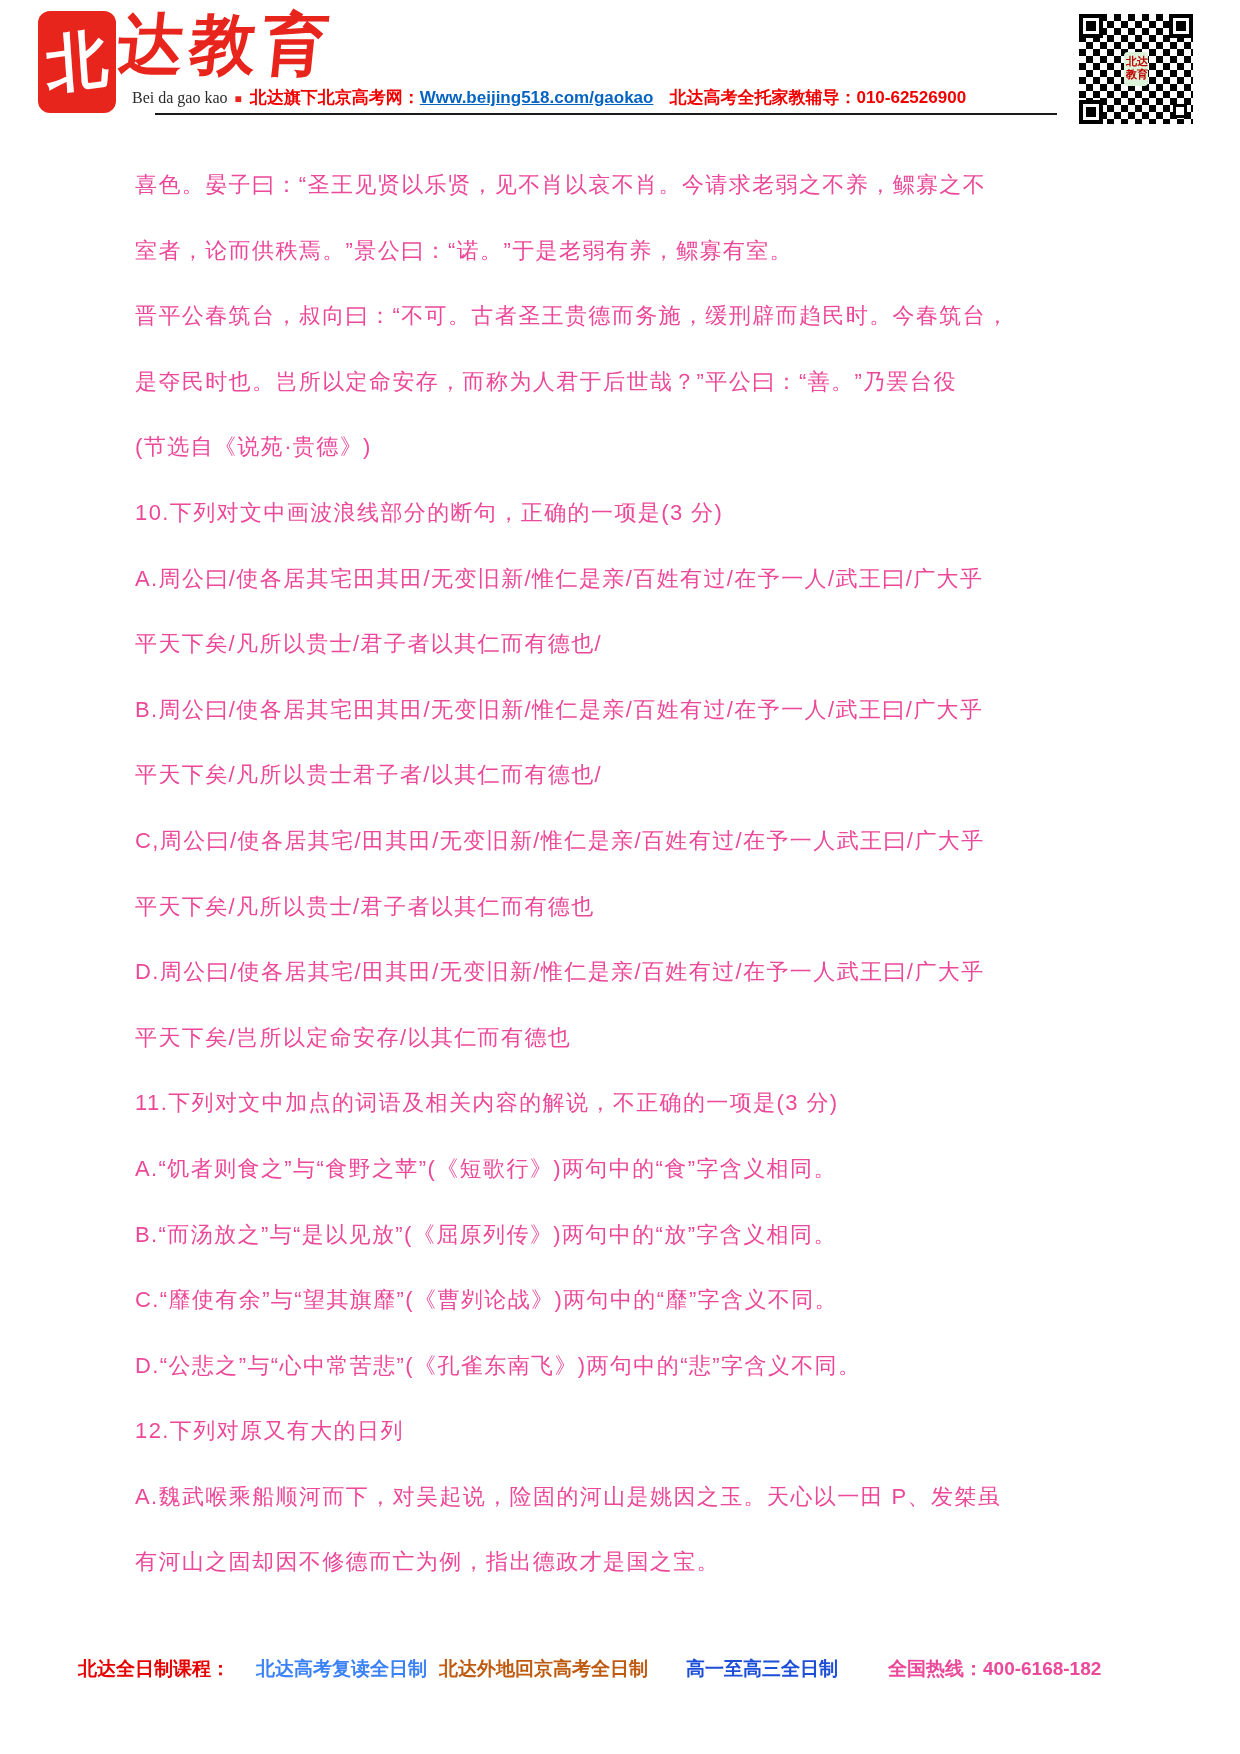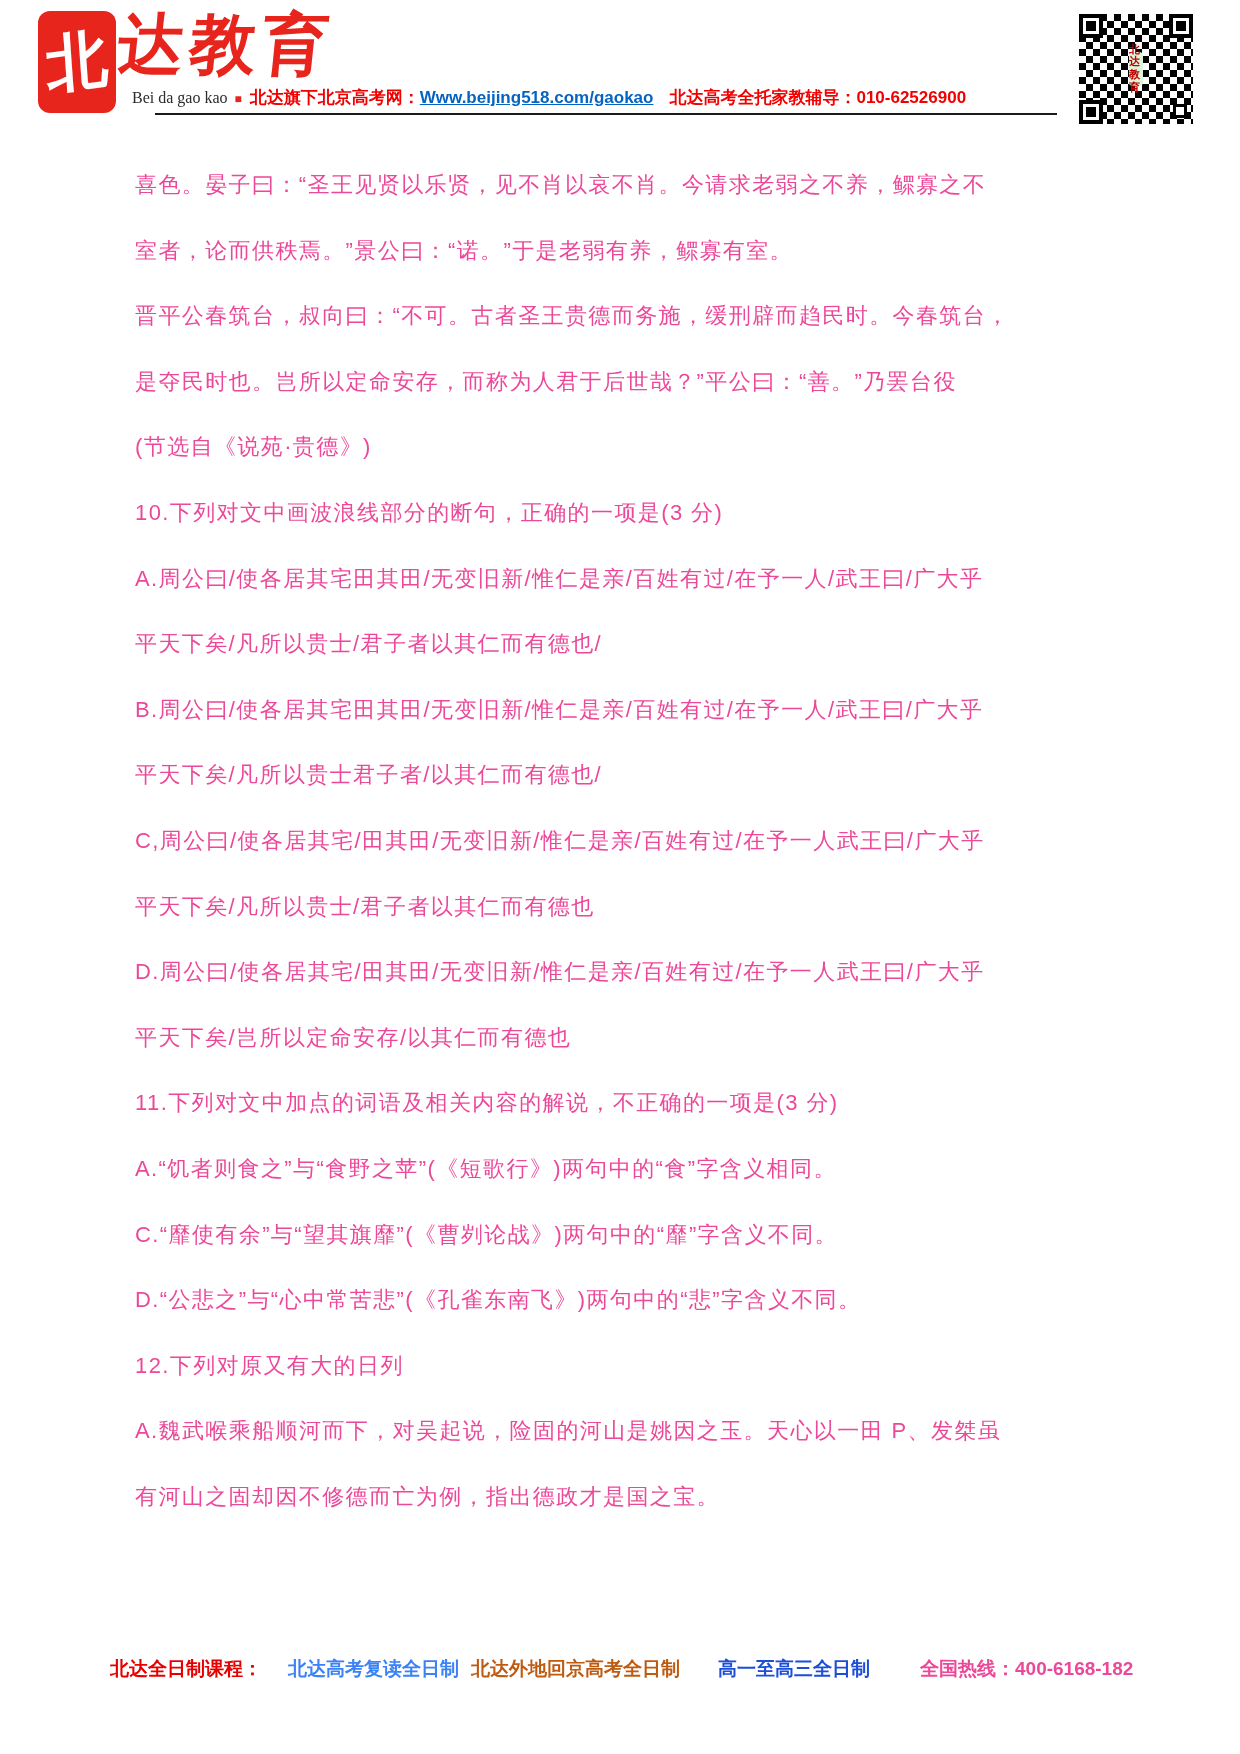--- a/index.html
+++ b/index.html
@@ -58,39 +58,39 @@
     background-size:14px 14px;
   }
   .qr .f{position:absolute;width:24px;height:24px;border:4px solid #000;background:#fff;box-sizing:border-box;}
   .qr .f::after{content:"";position:absolute;inset:3px;background:#000;}
   .qr .f.tl{left:0;top:0}
   .qr .f.tr{right:0;top:0}
   .qr .f.bl{left:0;bottom:0}
   .qr .a{position:absolute;right:6px;bottom:6px;width:14px;height:14px;border:3px solid #000;background:#fff;box-sizing:border-box;}
   .qr-label{
     position:absolute;left:50%;top:50%;transform:translate(-50%,-50%);
-    width:14px;height:34px;background:#dcf3da;border-radius:4px;
-    display:flex;flex-direction:column;align-items:flex-start;justify-content:center;
+    width:24px;height:34px;background:#dcf3da;border-radius:4px;
+    display:flex;flex-direction:column;align-items:flex-end;justify-content:center;
     color:#c00000;font-weight:bold;font-size:11px;line-height:1.15;
     font-family:"DejaVu Serif","Liberation Serif",serif;
   }
 
   
   .doc{
     position:absolute;left:135px;top:152px;width:930px;
     color:#ec4899;
   }
   .doc-line{
     font-size:22px;line-height:65.6px;height:65.6px;
     letter-spacing:1.4px;white-space:nowrap;
   }
 
   
   .footer{
-    position:absolute;left:110px;top:1656px;width:1100px;
+    position:absolute;left:78px;top:1656px;width:1100px;
     font-size:19px;font-weight:bold;white-space:nowrap;
     display:flex;align-items:baseline;
   }
   .f-label{color:#e60000;}
   .f-item1{color:#3b82f6;margin-left:26px;}
   .f-item2{color:#bf5b11;margin-left:12px;}
   .f-item3{color:#1d4ed8;margin-left:38px;}
   .f-hot{margin-left:50px;color:#ec4899;}
   .f-hot .num{font-family:"Liberation Sans","DejaVu Sans",sans-serif;letter-spacing:0;}
 </style>
@@ -134,20 +134,21 @@
     <div class="doc-line">A.周公曰/使各居其宅田其田/无变旧新/惟仁是亲/百姓有过/在予一人/武王曰/广大乎</div>
     <div class="doc-line">平天下矣/凡所以贵士/君子者以其仁而有德也/</div>
     <div class="doc-line">B.周公曰/使各居其宅田其田/无变旧新/惟仁是亲/百姓有过/在予一人/武王曰/广大乎</div>
     <div class="doc-line">平天下矣/凡所以贵士君子者/以其仁而有德也/</div>
     <div class="doc-line">C,周公曰/使各居其宅/田其田/无变旧新/惟仁是亲/百姓有过/在予一人武王曰/广大乎</div>
     <div class="doc-line">平天下矣/凡所以贵士/君子者以其仁而有德也</div>
     <div class="doc-line">D.周公曰/使各居其宅/田其田/无变旧新/惟仁是亲/百姓有过/在予一人武王曰/广大乎</div>
     <div class="doc-line">平天下矣/岂所以定命安存/以其仁而有德也</div>
     <div class="doc-line">11.下列对文中加点的词语及相关内容的解说，不正确的一项是(3 分)</div>
     <div class="doc-line">A.“饥者则食之”与“食野之苹”(《短歌行》)两句中的“食”字含义相同。</div>
+    <div class="doc-line">B.“而汤放之”与“是以见放”(《屈原列传》)两句中的“放”字含义相同。</div>
     <div class="doc-line">C.“靡使有余”与“望其旗靡”(《曹刿论战》)两句中的“靡”字含义不同。</div>
     <div class="doc-line">D.“公悲之”与“心中常苦悲”(《孔雀东南飞》)两句中的“悲”字含义不同。</div>
     <div class="doc-line">12.下列对原又有大的日列</div>
     <div class="doc-line">A.魏武喉乘船顺河而下，对吴起说，险固的河山是姚因之玉。天心以一田 P、发桀虽</div>
     <div class="doc-line">有河山之固却因不修德而亡为例，指出德政才是国之宝。</div>
   </div>
 
   <div class="footer">
     <span class="f-label">北达全日制课程：</span>
     <span class="f-item1">北达高考复读全日制</span>

